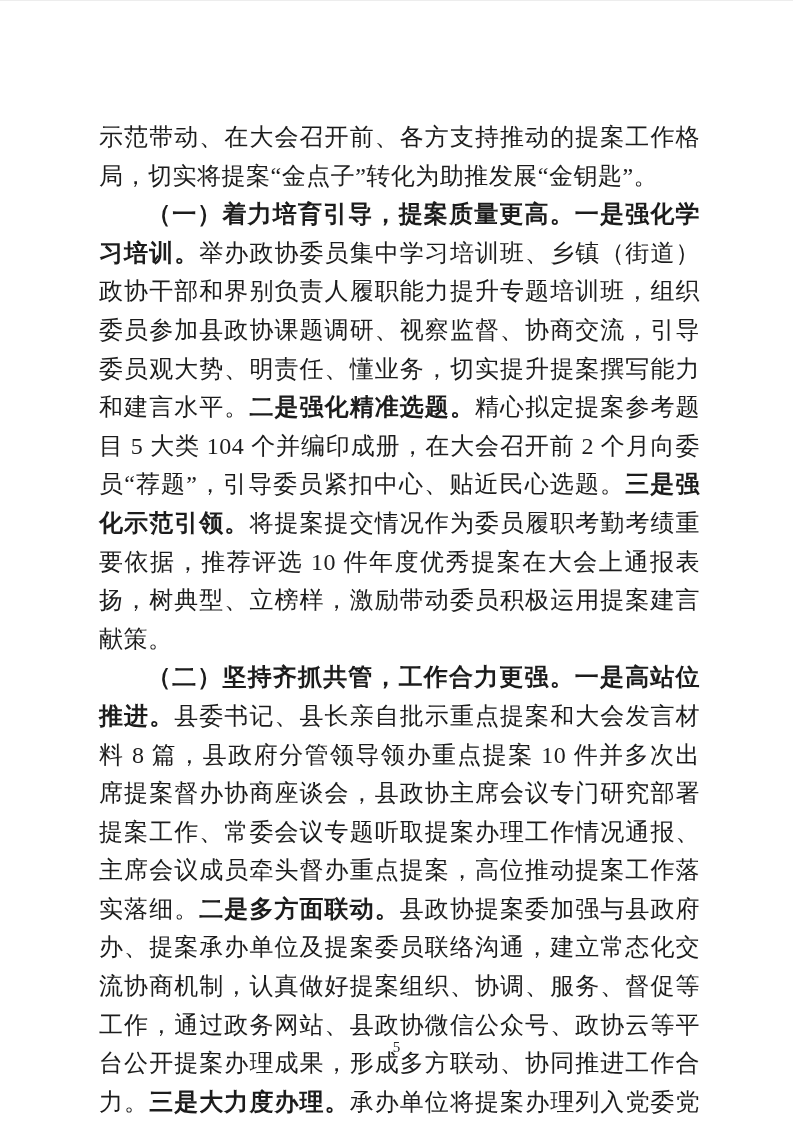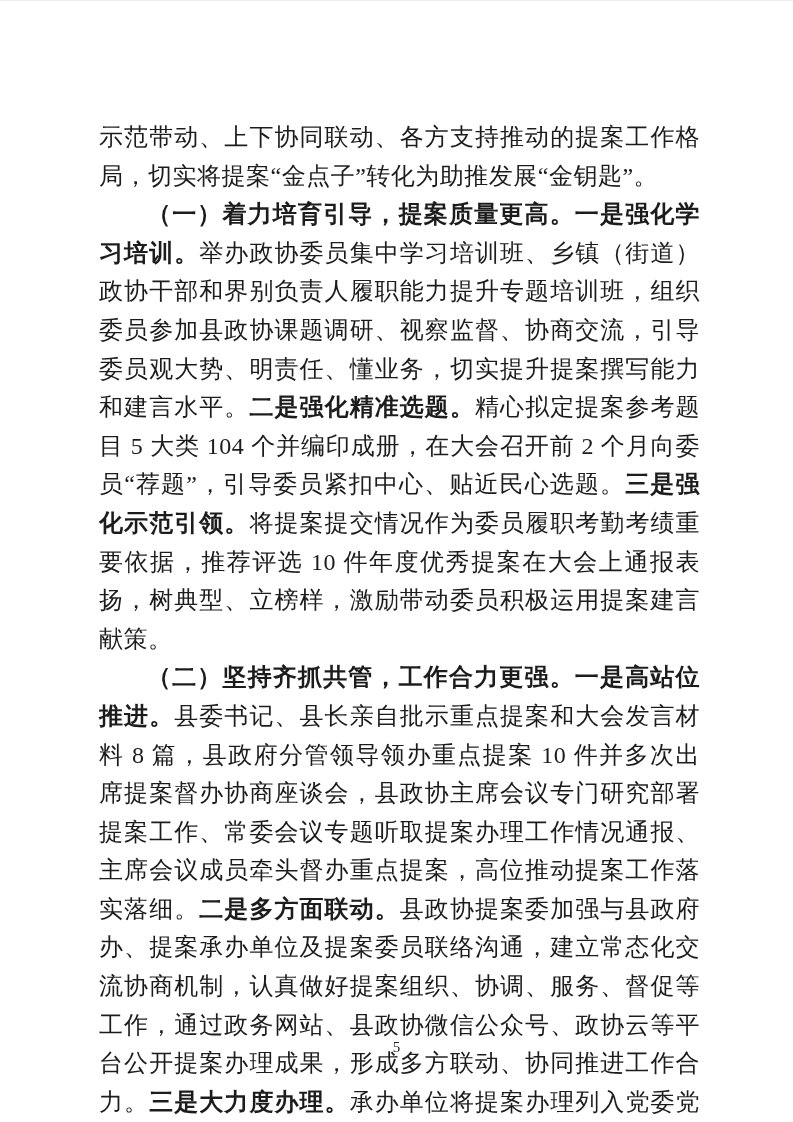--- a/index.html
+++ b/index.html
@@ -49,21 +49,21 @@
   }
 </style>
 </head>
 <body>
 
 <div class="page">
 
   <div class="content">
 
     <p>
-      <span class="run">示范带动、上下协同联动、各方支持推动的提案工作格局，切实将提案“金点子”转化为助推发展“金钥匙”。</span>
+      <span class="run">示范带动、在大会召开前、各方支持推动的提案工作格局，切实将提案“金点子”转化为助推发展“金钥匙”。</span>
     </p>
 
     <p class="indent">
       <span class="run b">（一）着力培育引导，提案质量更高。一是强化学习培训。</span><span class="run">举办政协委员集中学习培训班、乡镇（街道）政协干部和界别负责人履职能力提升专题培训班，组织委员参加县政协课题调研、视察监督、协商交流，引导委员观大势、明责任、懂业务，切实提升提案撰写能力和建言水平。</span><span class="run b">二是强化精准选题。</span><span class="run">精心拟定提案参考题目 5 大类 104 个并编印成册，在大会召开前 2 个月向委员“荐题”，引导委员紧扣中心、贴近民心选题。</span><span class="run b">三是强化示范引领。</span><span class="run">将提案提交情况作为委员履职考勤考绩重要依据，推荐评选 10 件年度优秀提案在大会上通报表扬，树典型、立榜样，激励带动委员积极运用提案建言献策。</span>
     </p>
 
     <p class="indent">
       <span class="run b">（二）坚持齐抓共管，工作合力更强。一是高站位推进。</span><span class="run">县委书记、县长亲自批示重点提案和大会发言材料 8 篇，县政府分管领导领办重点提案 10 件并多次出席提案督办协商座谈会，县政协主席会议专门研究部署提案工作、常委会议专题听取提案办理工作情况通报、主席会议成员牵头督办重点提案，高位推动提案工作落实落细。</span><span class="run b">二是多方面联动。</span><span class="run">县政协提案委加强与县政府办、提案承办单位及提案委员联络沟通，建立常态化交流协商机制，认真做好提案组织、协调、服务、督促等工作，通过政务网站、县政协微信公众号、政协云等平台公开提案办理成果，形成多方联动、协同推进工作合力。</span><span class="run b">三是大力度办理。</span><span class="run">承办单位将提案办理列入党委党组重要议事日程，主</span>
     </p>
 

